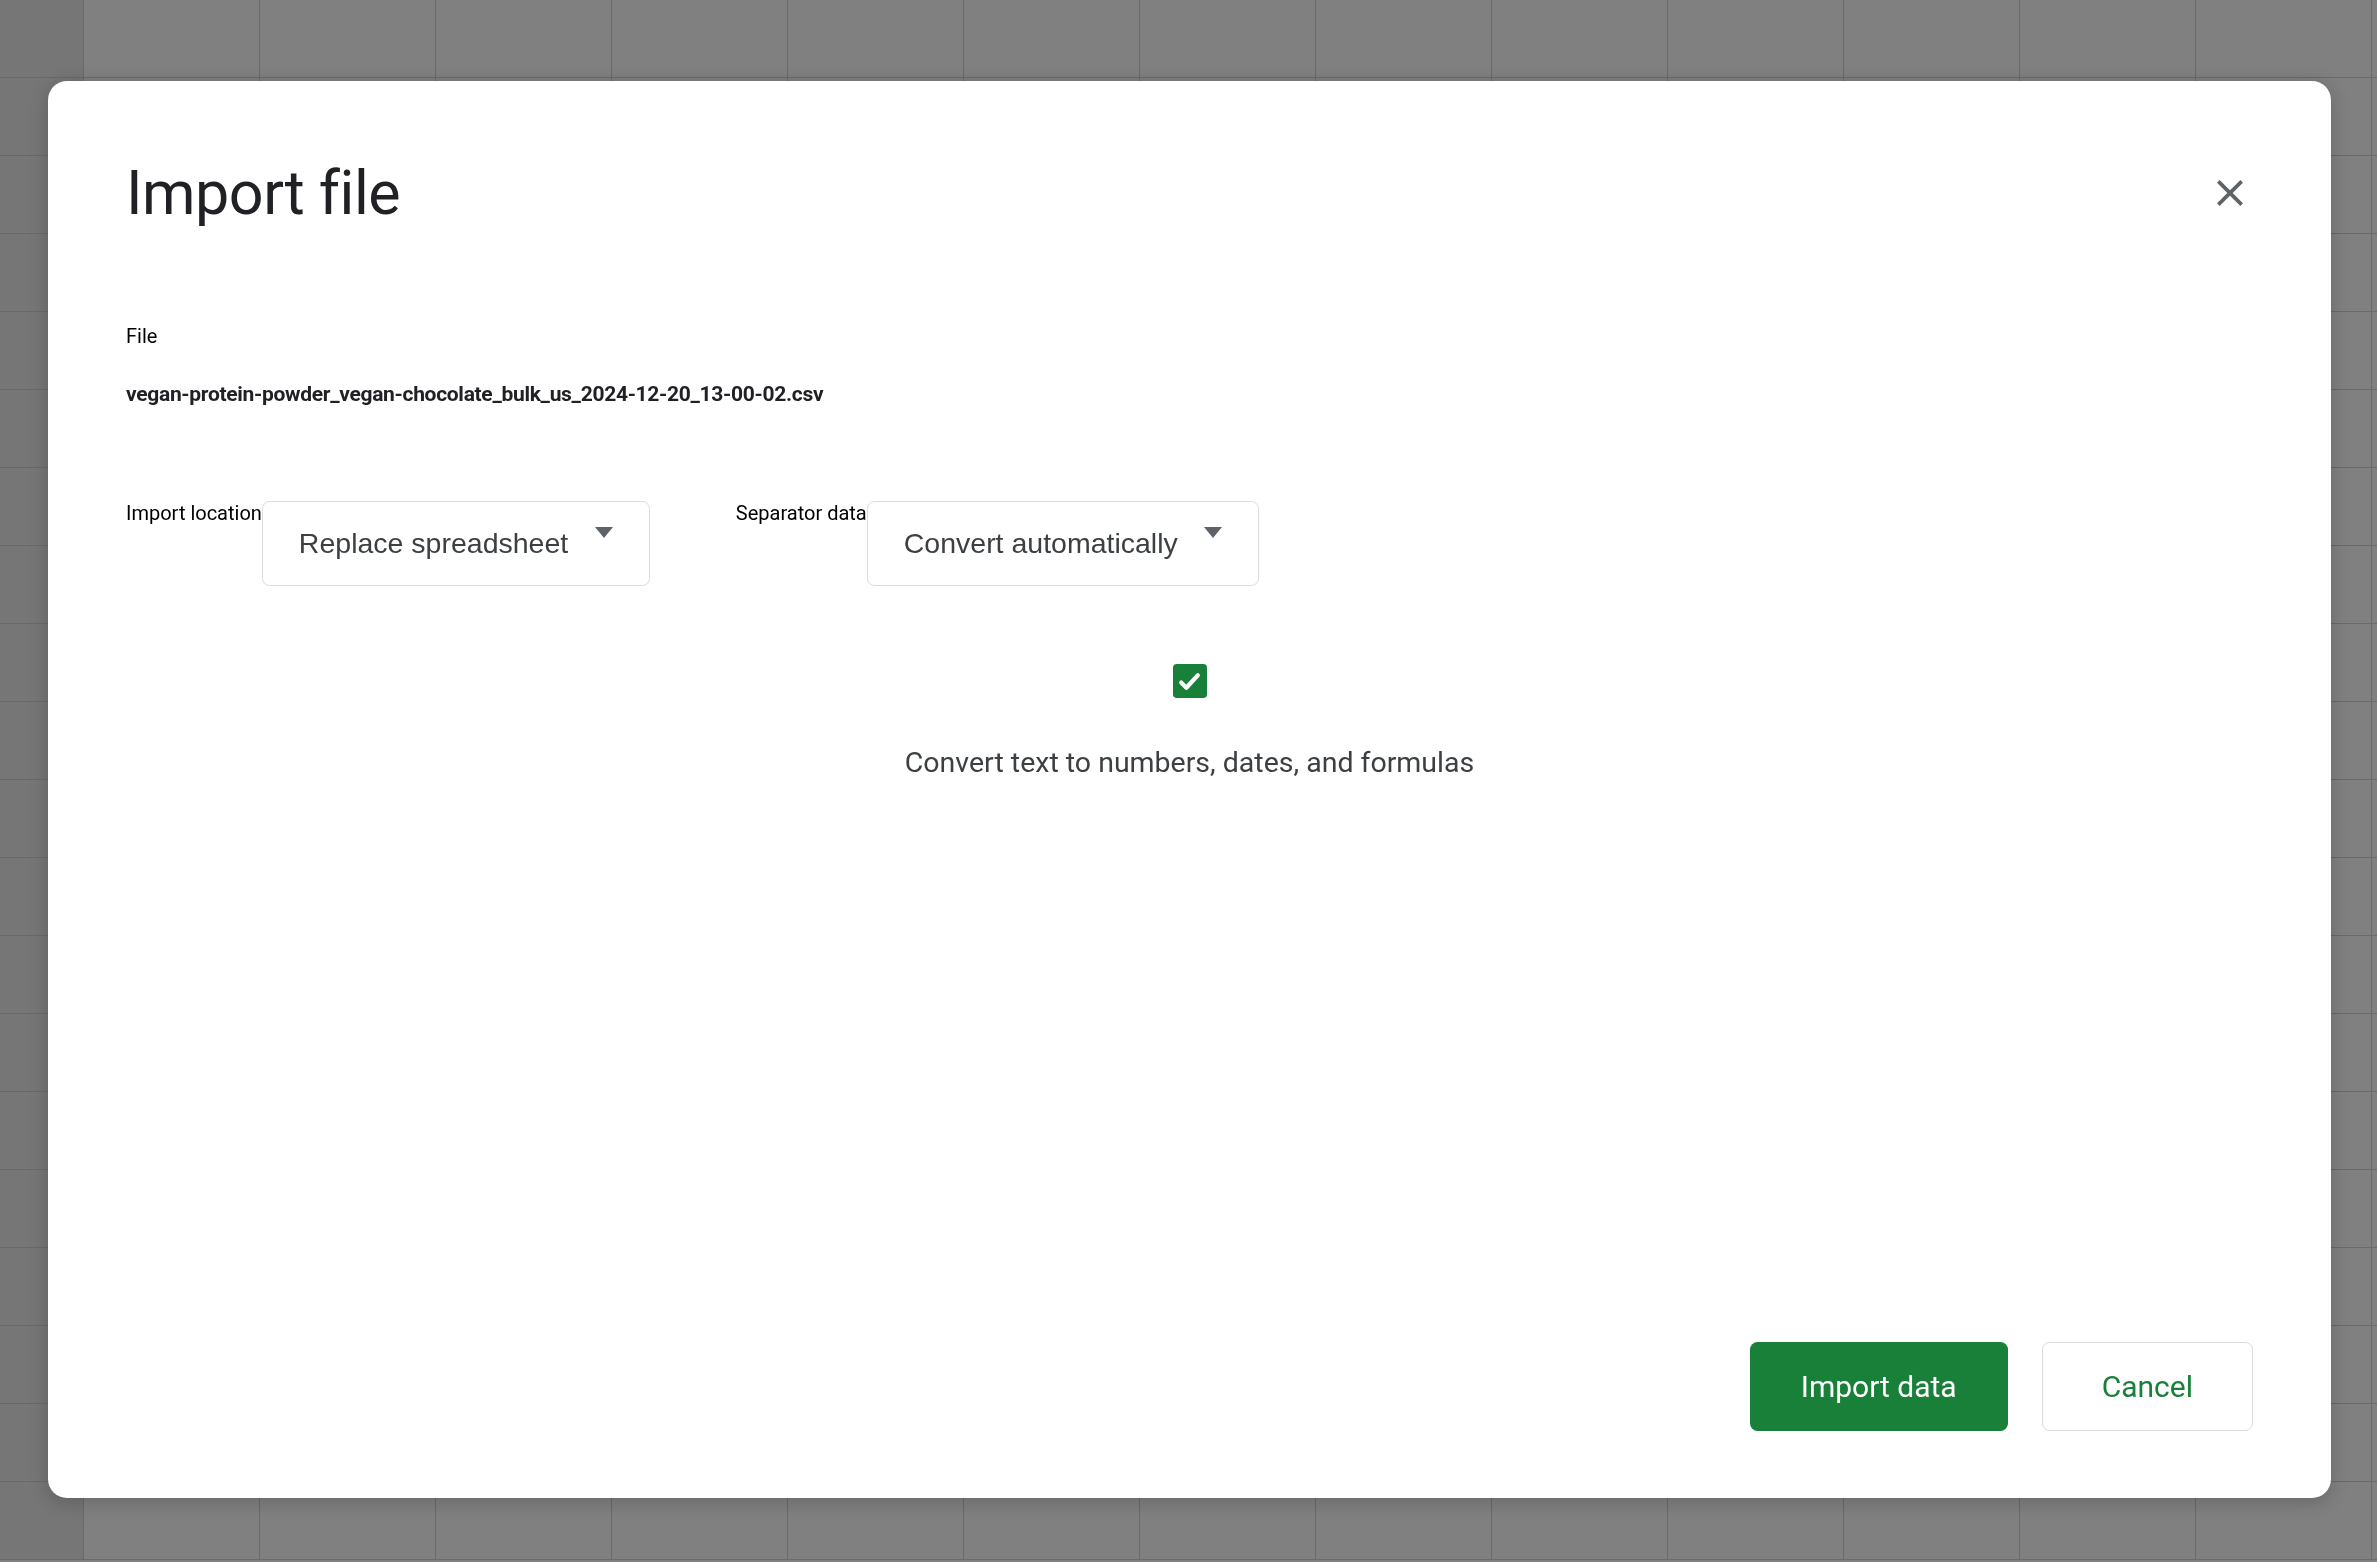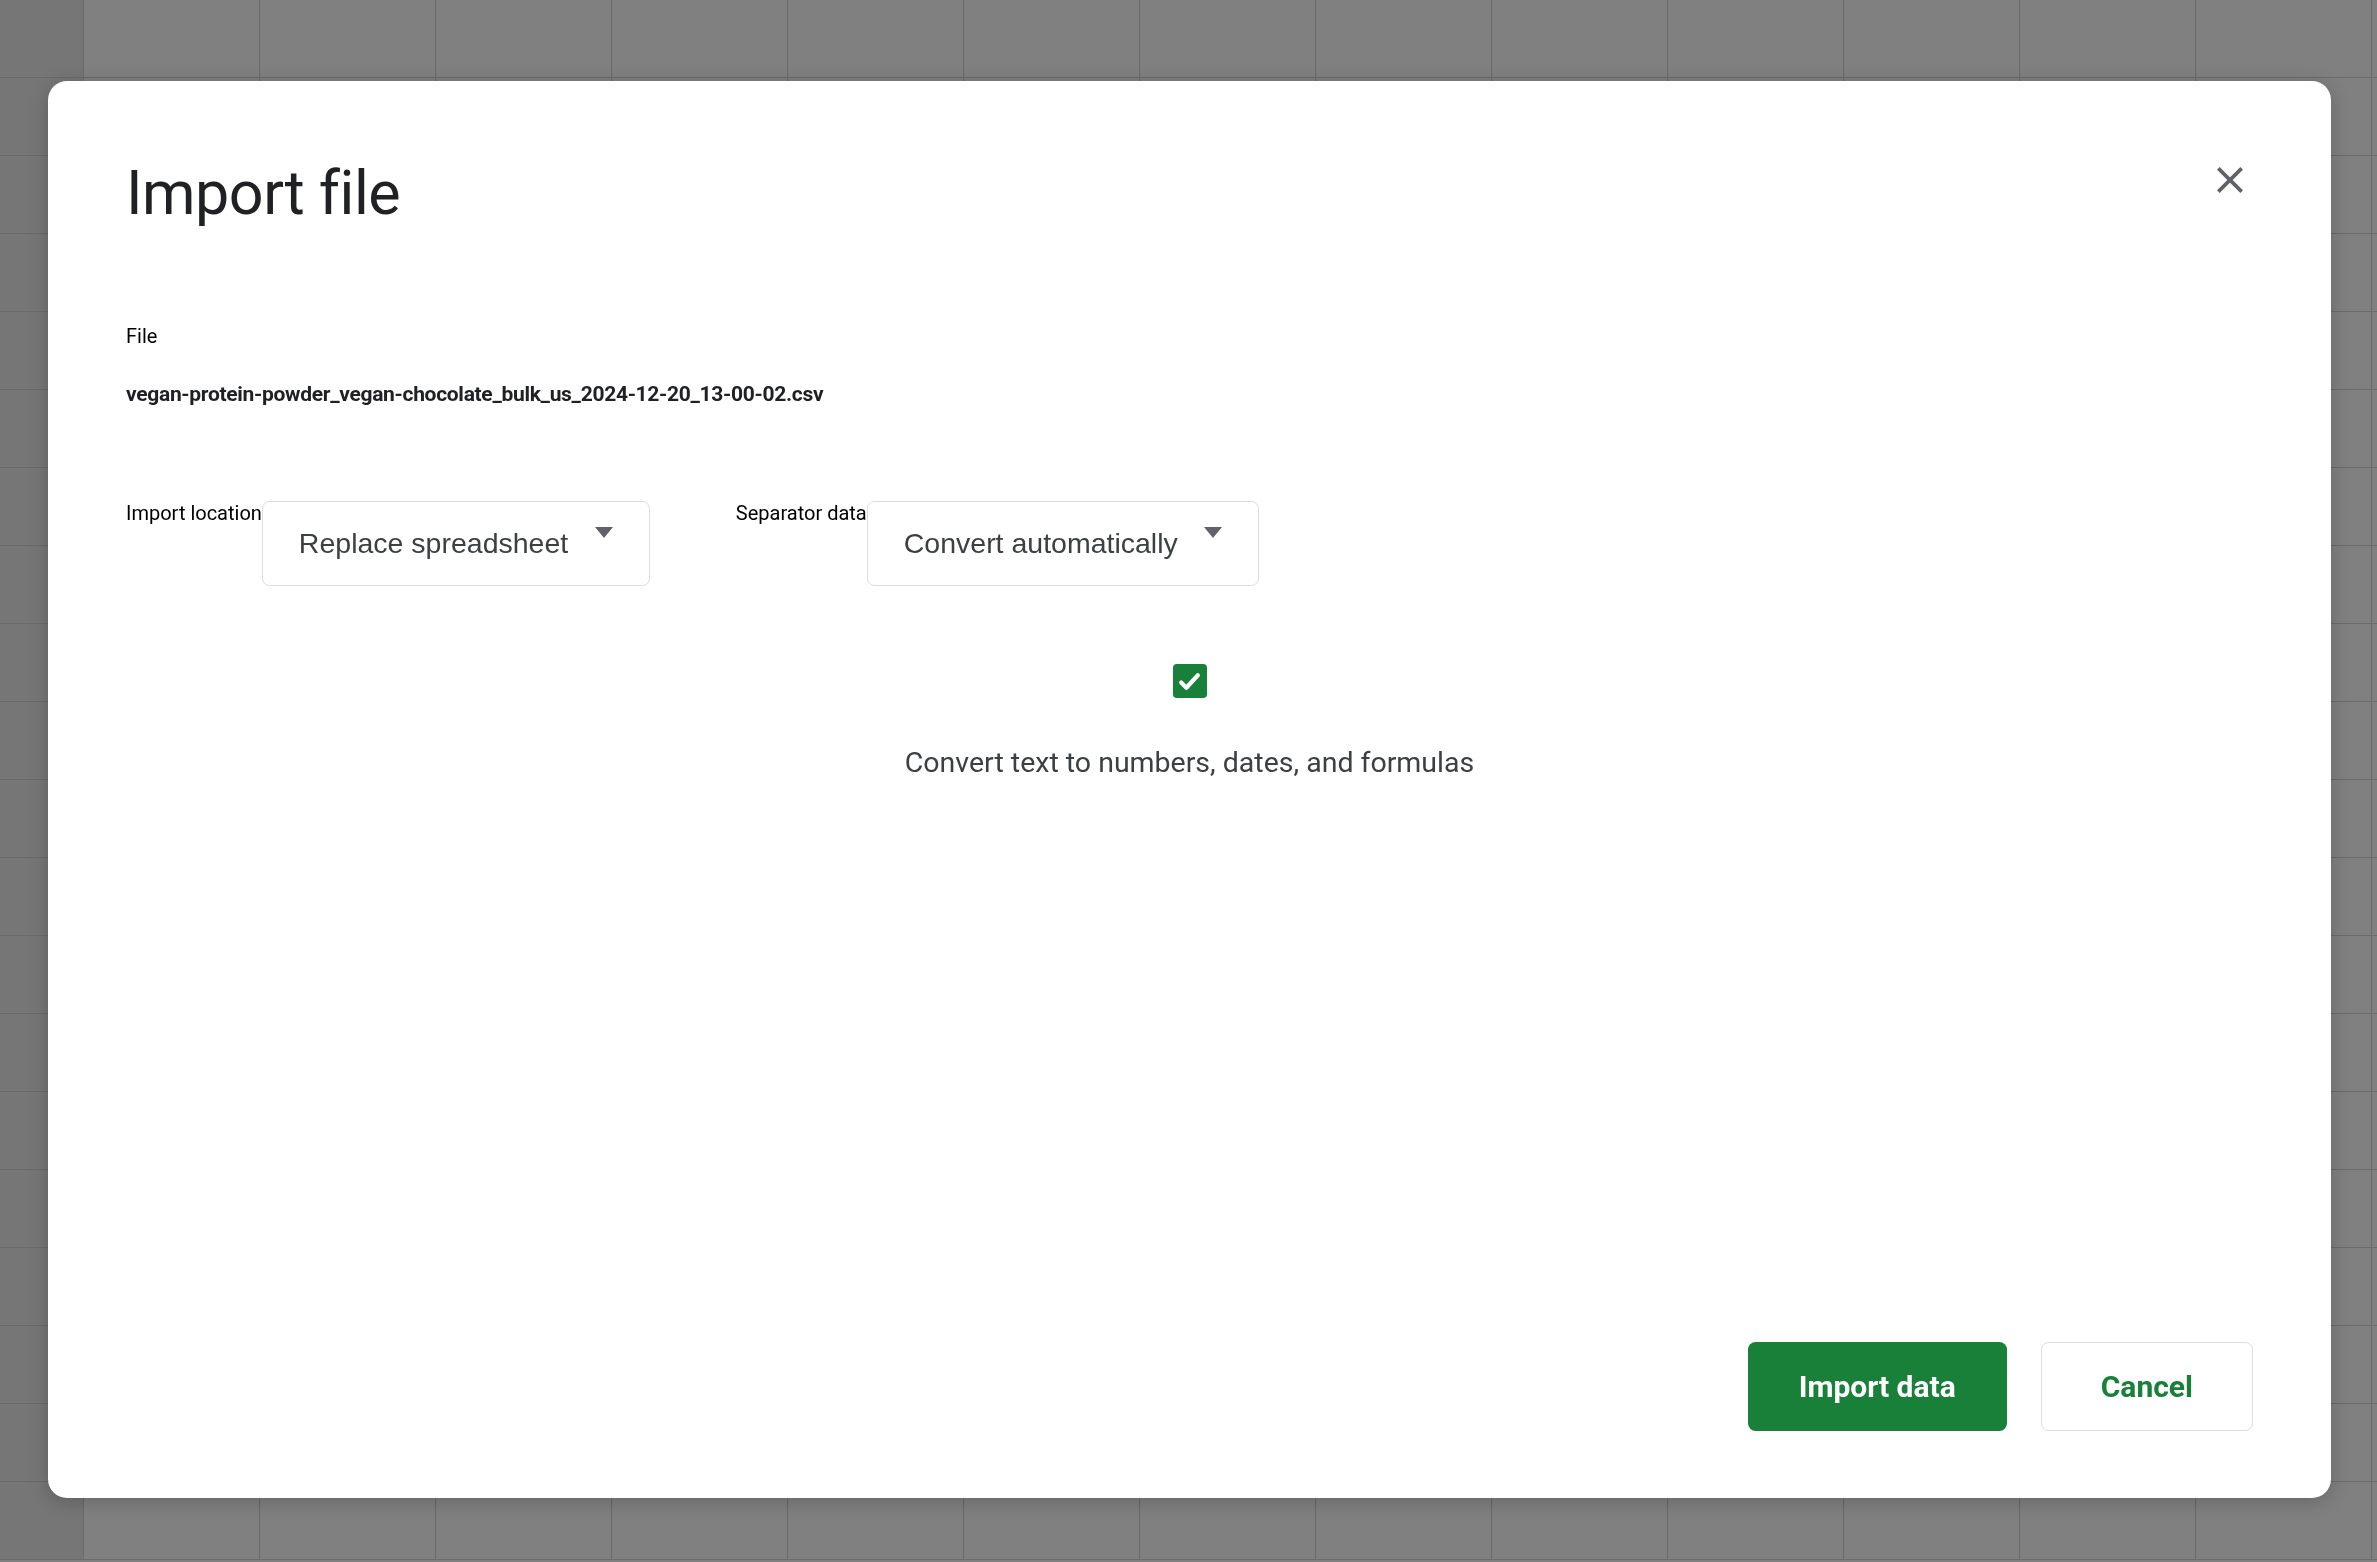--- a/index.html
+++ b/index.html
@@ -50,21 +50,21 @@
       height: 1417px;
       background: #ffffff;
       border-radius: 19px;
       padding: 76px 78px 67px 78px;
       box-shadow: 0 3.8px 19px rgba(0,0,0,0.2);
     }
     
     .dialog-header {
       display: flex;
       justify-content: space-between;
-      align-items: flex-start;
+      align-items: center;
       margin-bottom: 95px;
     }
     
     .dialog-title {
       font-size: 61px;
       font-weight: 400;
       color: #202124;
       letter-spacing: -0.5px;
     }
     
@@ -166,21 +166,21 @@
       bottom: 67px;
       right: 78px;
       display: flex;
       gap: 34px;
     }
     
     .btn {
       padding: 27px 53px;
       border-radius: 7.6px;
       font-size: 30px;
-      font-weight: 700;
+      font-weight: 400;
       cursor: pointer;
       border: none;
       font-family: inherit;
     }
     
     .btn-primary {
       background: #188038;
       color: #ffffff;
       padding: 27px 51px;
     }

